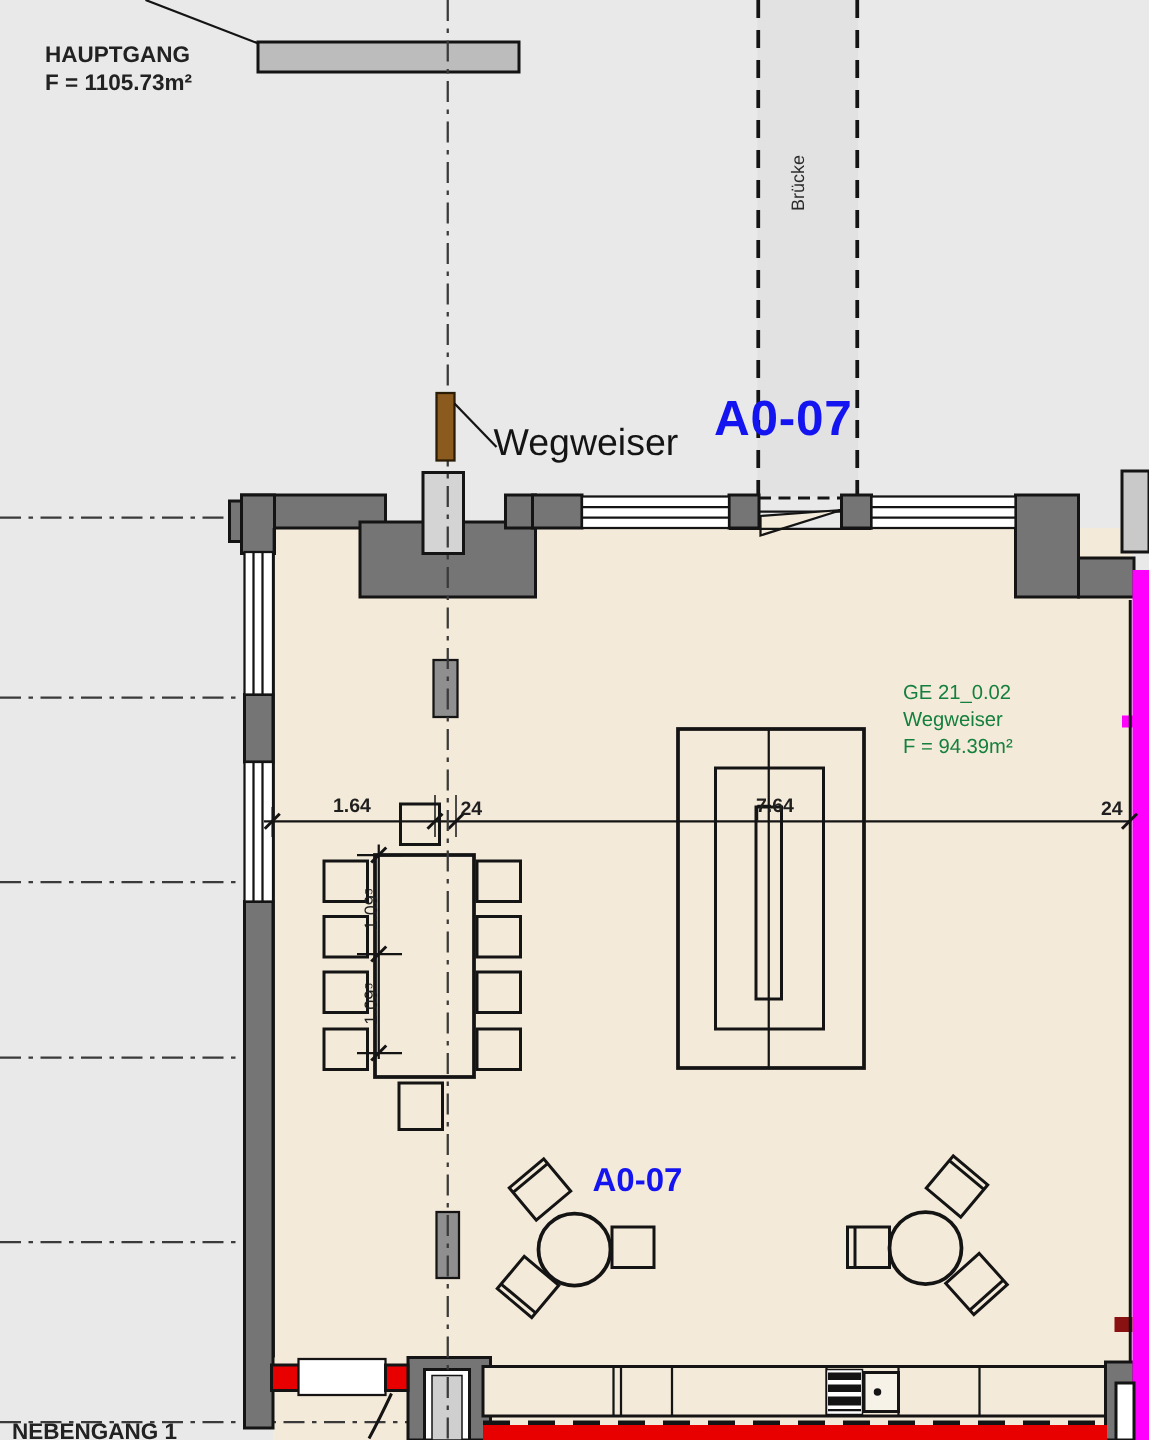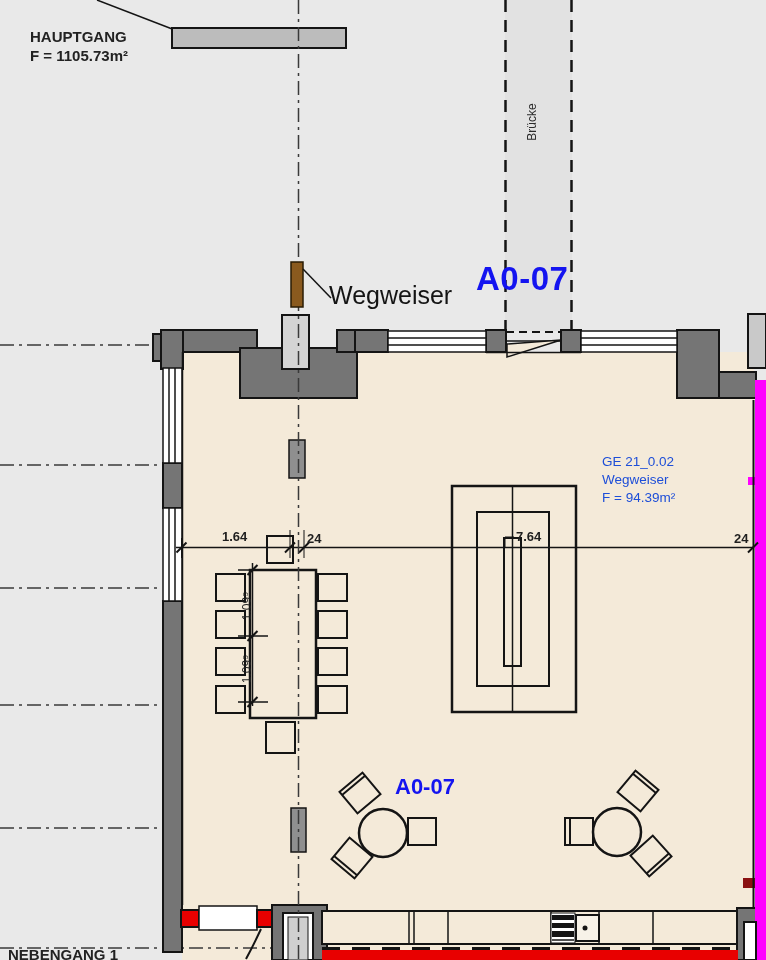--- a/index.html
+++ b/index.html
@@ -12,21 +12,21 @@
   #corridor{left:505px;top:0;width:67px;height:331px;background:#e2e2e2;}
   #floor{left:182px;top:352px;width:572px;height:608px;background:#f4ead9;}
   svg{position:absolute;left:0;top:0;}
   .lbl{position:absolute;color:#1c1c1c;white-space:nowrap;}
   .lbl-hauptgang{left:30px;top:27px;font-size:15px;font-weight:700;line-height:19px;color:#222;}
   .lbl-bruecke{left:503px;top:114px;width:60px;height:16px;font-size:12px;color:#2b2b2b;
     text-align:center;transform:rotate(-90deg);transform-origin:center;}
   .lbl-wegweiser{left:329px;top:281px;font-size:25px;font-weight:500;color:#141414;}
   .lbl-zone-top{left:476px;top:260px;font-size:33px;font-weight:700;color:#1414f0;letter-spacing:.5px;}
   .lbl-zone-bottom{left:395px;top:774px;font-size:22px;font-weight:700;color:#1414f0;}
-  .lbl-room{left:602px;top:453px;font-size:13.5px;line-height:18px;color:#1d4ed8;}
+  .lbl-room{left:602px;top:453px;font-size:13.5px;line-height:18px;color:#15803d;}
   .dim{font-size:13px;font-weight:700;color:#1f1f1f;}
   .dim-rot{width:44px;height:14px;text-align:center;transform:rotate(-90deg);transform-origin:center;font-size:12px;}
   .lbl-nebengang{left:8px;top:946px;font-size:15px;font-weight:700;color:#222;}
 </style>
 </head>
 <body>
 
 <div id="stage">
 
   <div id="corridor" class="abs"></div>
@@ -227,21 +227,21 @@
   <div class="lbl lbl-zone-top">A0-07</div>
 
   <div class="lbl lbl-room">
     <div>GE 21_0.02</div>
     <div>Wegweiser</div>
     <div>F = 94.39m²</div>
   </div>
 
   <div class="lbl dim" style="left:222px;top:529px;">1.64</div>
   <div class="lbl dim" style="left:307px;top:531px;">24</div>
-  <div class="lbl dim" style="left:516px;top:529px;">7.64</div>
+  <div class="lbl dim" style="left:504px;top:529px;">7.64</div>
   <div class="lbl dim" style="left:734px;top:531px;">24</div>
 
   <div class="lbl dim dim-rot" style="left:225px;top:599px;font-weight:500;">1.09⁵</div>
   <div class="lbl dim dim-rot" style="left:225px;top:662px;font-weight:500;">1.09⁵</div>
 
   <div class="lbl lbl-zone-bottom">A0-07</div>
 
   <div class="lbl lbl-nebengang">NEBENGANG 1</div>
 </div>
 

